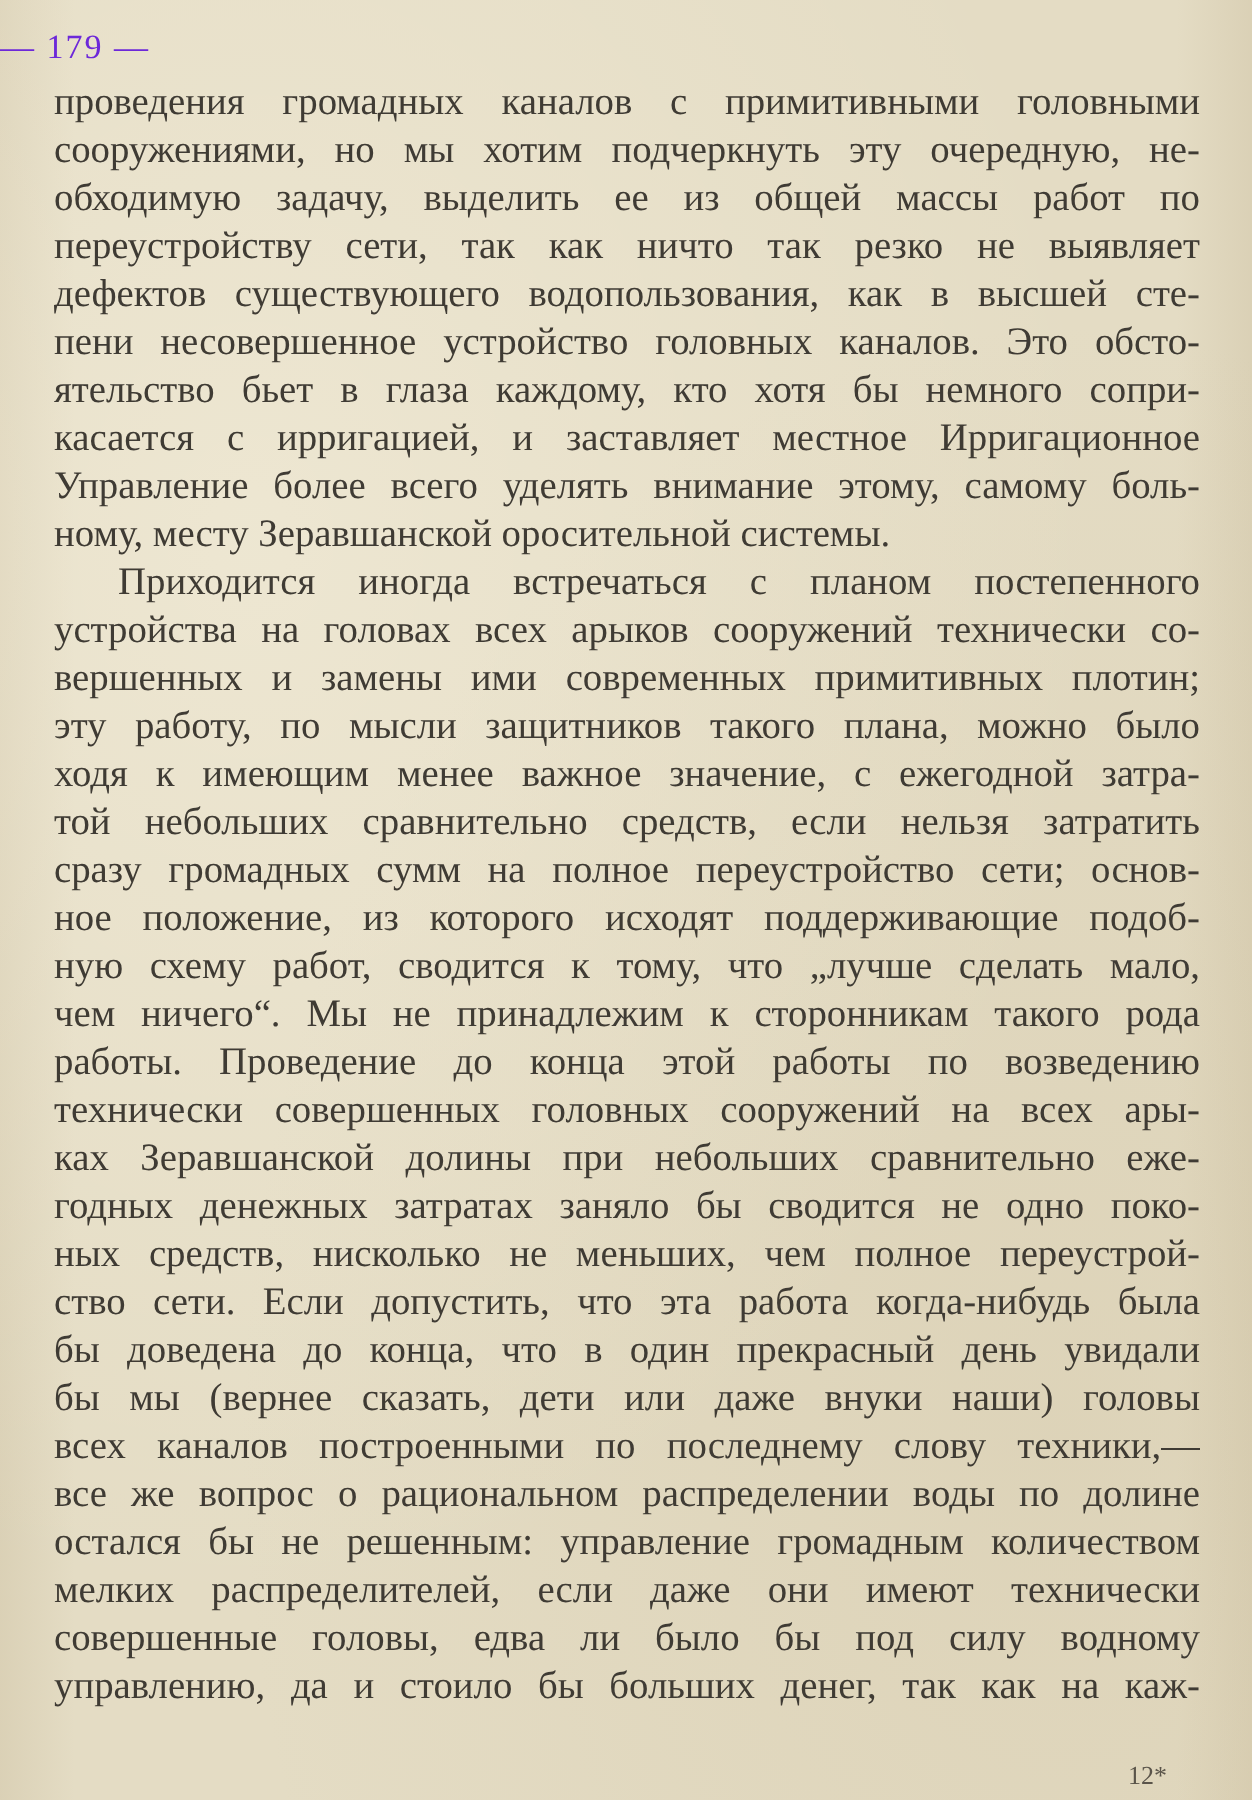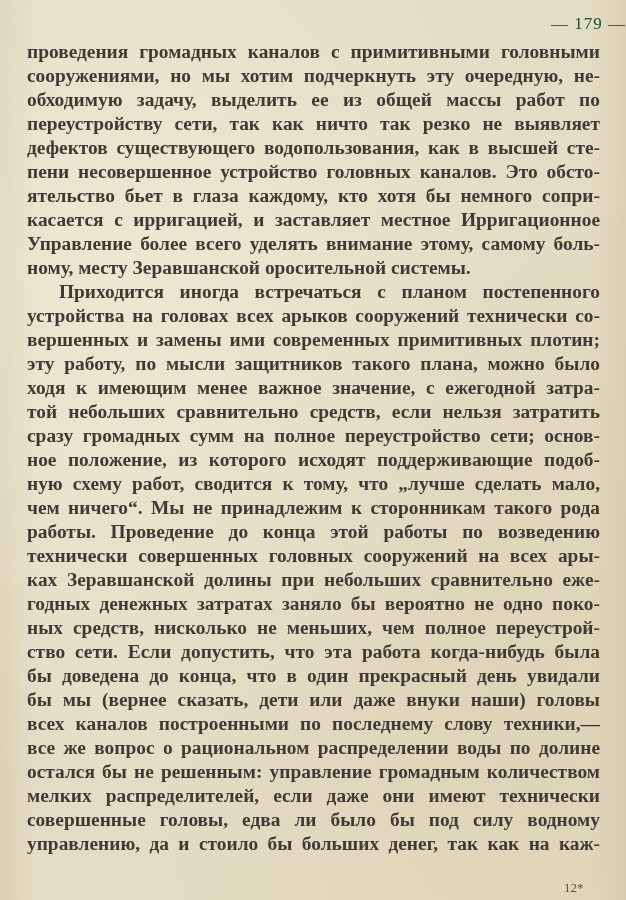--- a/index.html
+++ b/index.html
@@ -24,42 +24,41 @@
       left: 0;
       top: 0;
       width: 626px;
       height: 900px;
     }
     .page-number {
       position: absolute;
       top: 14px;
       left: 0;
       width: 626px;
-      text-align: right;
+      text-align: left;
       font-size: 17px;
       letter-spacing: 1px;
-      color: #14532d;
+      color: #6d28d9;
     }
     .text-block {
       position: absolute;
       left: 27px;
       top: 40px;
       width: 573px;
     }
     .line {
       display: block;
       height: 24px;
       line-height: 24px;
       font-size: 19.4px;
       white-space: nowrap;
       text-align: justify;
       text-align-last: justify;
       overflow: hidden;
       color: #3f3b34;
-      font-weight: bold;
     }
     .line.last {
       text-align-last: left;
     }
     .line.indent {
       padding-left: 32px;
     }
     .signature {
       position: absolute;
       left: 564px;
@@ -96,21 +95,21 @@
       <span class="line">эту работу, по мысли защитников такого плана, можно было</span>
       <span class="line">ходя к имеющим менее важное значение, с ежегодной затра-</span>
       <span class="line">той небольших сравнительно средств, если нельзя затратить</span>
       <span class="line">сразу громадных сумм на полное переустройство сети; основ-</span>
       <span class="line">ное положение, из которого исходят поддерживающие подоб-</span>
       <span class="line">ную схему работ, сводится к тому, что „лучше сделать мало,</span>
       <span class="line">чем ничего“. Мы не принадлежим к сторонникам такого рода</span>
       <span class="line">работы. Проведение до конца этой работы по возведению</span>
       <span class="line">технически совершенных головных сооружений на всех ары-</span>
       <span class="line">ках Зеравшанской долины при небольших сравнительно еже-</span>
-      <span class="line">годных денежных затратах заняло бы вероятно не одно поко-</span>
+      <span class="line">годных денежных затратах заняло бы сводится не одно поко-</span>
       <span class="line">ных средств, нисколько не меньших, чем полное переустрой-</span>
       <span class="line">ство сети. Если допустить, что эта работа когда-нибудь была</span>
       <span class="line">бы доведена до конца, что в один прекрасный день увидали</span>
       <span class="line">бы мы (вернее сказать, дети или даже внуки наши) головы</span>
       <span class="line">всех каналов построенными по последнему слову техники,—</span>
       <span class="line">все же вопрос о рациональном распределении воды по долине</span>
       <span class="line">остался бы не решенным: управление громадным количеством</span>
       <span class="line">мелких распределителей, если даже они имеют технически</span>
       <span class="line">совершенные головы, едва ли было бы под силу водному</span>
       <span class="line">управлению, да и стоило бы больших денег, так как на каж-</span>

